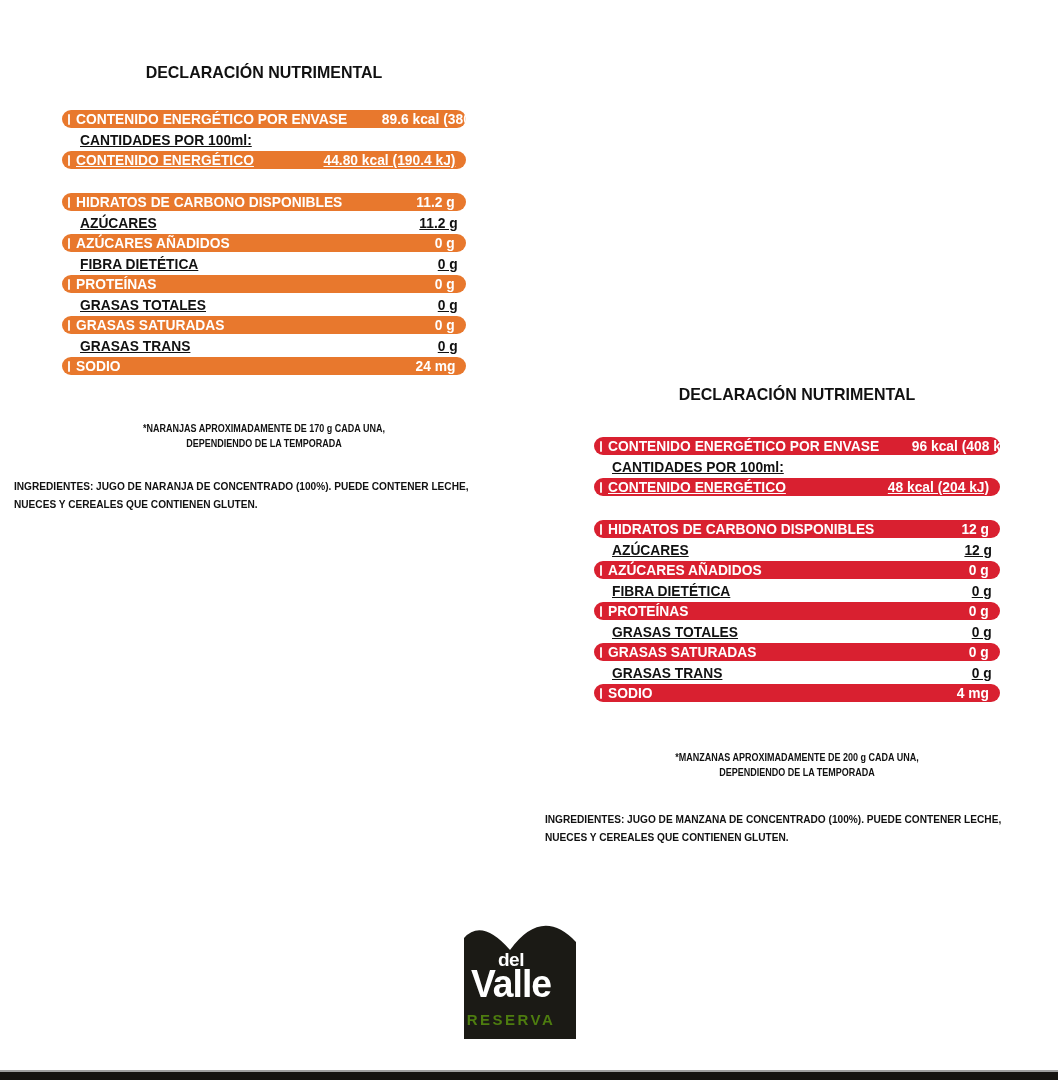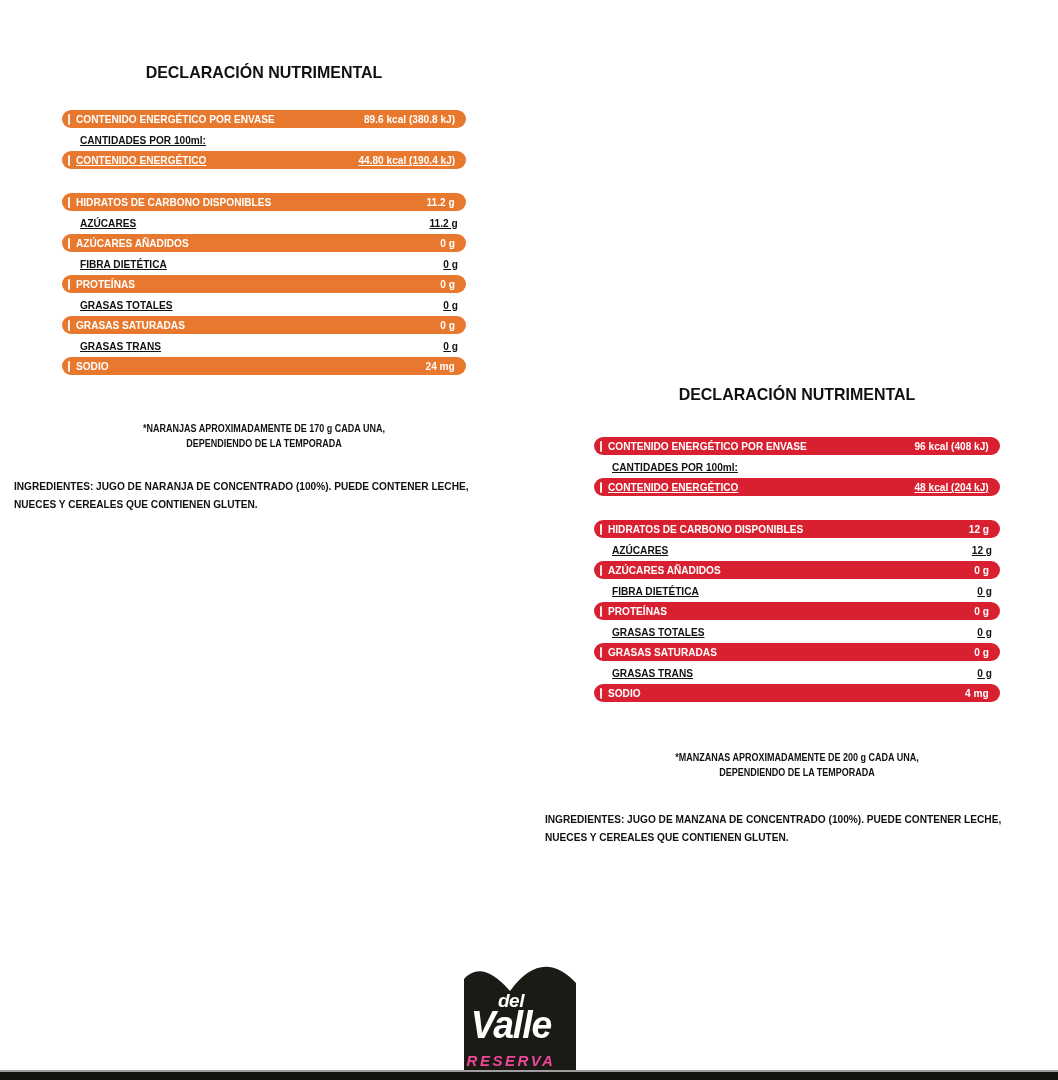--- a/index.html
+++ b/index.html
@@ -37,21 +37,21 @@
   .panel-orange .rows { top: 47px; }
   .panel-red    .rows { top: 52px; }
 
   .row {
     position: relative;
     height: 18px;
     margin-bottom: 2.5px;
     display: flex;
     justify-content: space-between;
     align-items: center;
-    font-size: 11px;
+    font-size: 15px;
     font-weight: bold;
     line-height: 18px;
     white-space: nowrap;
   }
   .row.gap-after { margin-bottom: 24px; text-decoration: underline; }
   .row.bar {
     background: var(--accent, #e8782d);
     border-radius: 9px;
     color: #ffffff;
     padding: 0 11px 0 14px;
@@ -107,22 +107,22 @@
   .ing-line {
     display: block;
     transform: scaleX(0.92);
     transform-origin: 0 50%;
     white-space: nowrap;
   }
 
   
   #logo {
     position: absolute;
-    left: 464px; top: 957px;
-    width: 94px; height: 123px; font-style: italic;
+    left: 464px; top: 916px;
+    width: 94px; height: 123px;
   }
   #logo svg { position: absolute; left: 0; top: 0; }
   .logo-del {
     position: absolute; top: 34px; left: 0; width: 100%;
     text-align: center;
     color: #fff; font-weight: bold; font-size: 19px; line-height: 19px;
     letter-spacing: -0.5px;
   }
   .logo-valle {
     position: absolute; top: 48px; left: 0; width: 100%;
@@ -274,16 +274,16 @@
   <span class="ing-line">INGREDIENTES: JUGO DE MANZANA DE CONCENTRADO (100%). PUEDE CONTENER LECHE,</span>
   <span class="ing-line">NUECES Y CEREALES QUE CONTIENEN GLUTEN.</span>
 </div>
 
 <div id="logo">
   <svg width="112" height="123" viewBox="0 0 112 123">
     <path id="logo-shape-path" d="M0,123 L0,22 Q18,2 46,34 Q78,-10 112,26 L112,123 Z" fill="#1B1A15"></path>
   </svg>
   <div class="logo-del" style="color: rgb(255, 255, 255);">del</div>
   <div class="logo-valle" style="color: rgb(255, 255, 255);">Valle</div>
-  <div class="logo-reserva" style="color: #ec4899;">RESERVA</div>
+  <div class="logo-reserva" style="color: #4d7c0f;">RESERVA</div>
 </div>
 
 <div id="bottom-bar"></div>
 
 </body></html>

